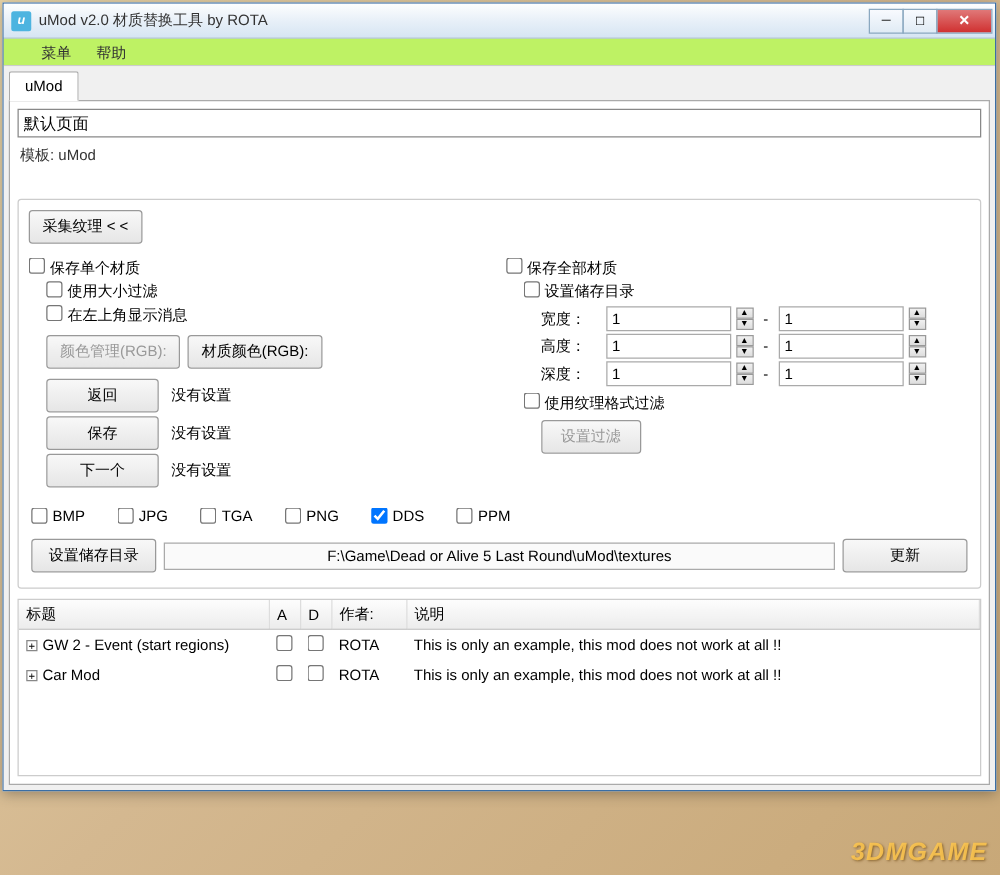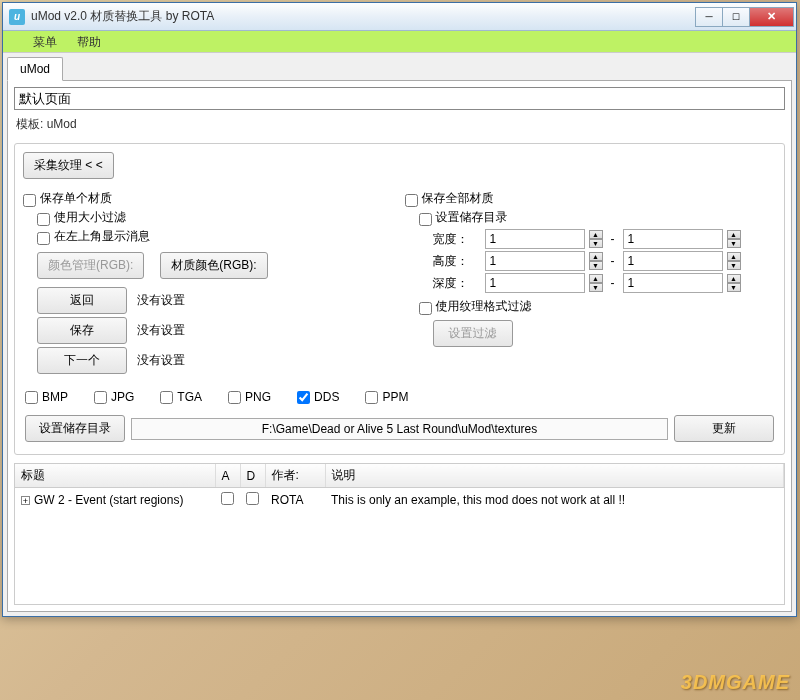--- a/index.html
+++ b/index.html
@@ -15,27 +15,27 @@
 .win-btn.close { background: linear-gradient(to bottom, #e07878, #d03030); color: white; width: 45px; }
 .win-btn.close::after { content: "✕"; font-size: 11px; font-weight: bold;}
 .menubar { height: 22px; background: #bef264; border-bottom: 1px solid #ccc; display: flex; padding: 0 20px; }
 .menubar span { padding: 3px 10px; color: #333; }
 .client { padding: 4px; background: #f0f0f0; }
 .tabs { display:flex; margin-bottom:-1px; position:relative; z-index:2;}
 .tab { padding: 4px 12px; background: #fff; border: 1px solid #aaa; border-bottom: 1px solid #fff; border-radius: 2px 2px 0 0; }
 .page { border: 1px solid #aaa; background: #fff; padding: 6px; }
 .textfield { width: 100%; border: 1px solid #888; padding: 3px 4px; font-size: 13px; font-family: inherit; margin-bottom: 4px; }
 .label-row { padding: 2px 2px 6px 2px; color: #333; }
-.group { border: 1px solid #ccc; border-radius: 3px; padding: 8px; margin-top: 4px; }
+.group { border: 1px solid #ccc; border-radius: 3px; padding: 8px; margin-top: 20px; }
 .btn { min-width: 80px; padding: 4px 10px; background: linear-gradient(to bottom, #f8f8f8, #e6e6e6); border: 1px solid #999; border-radius: 3px; font-family: inherit; font-size: 12px; }
 .btn:disabled { color: #999; }
 .btn.wide { min-width: 100px; }
 .cols { display: flex; gap: 10px; }
 .col { flex: 1; }
-.chk-row { display: flex; align-items: flex-end; gap: 4px; padding: 1px 0; }
+.chk-row { display: flex; align-items: flex-start; gap: 4px; padding: 1px 0; }
 .chk-row input { width: 13px; height: 13px; }
 .indent { margin-left: 14px; }
 .btn-status-row { display: flex; align-items: center; gap: 10px; margin: 3px 0; }
 .btn-status-row .btn { width: 90px; }
 .spin-row { display: flex; align-items: center; gap: 4px; margin: 2px 0; }
 .spin-row .lbl { width: 48px; }
 .spin { width: 100px; border: 1px solid #aaa; padding: 2px 4px; font-family: inherit; font-size: 12px; }
 .spinner-btns { display: flex; flex-direction: column; }
 .spinner-btns span { width: 14px; height: 9px; border: 1px solid #999; background: linear-gradient(#f0f0f0,#ddd); font-size: 7px; line-height: 7px; text-align: center; }
 .dash { padding: 0 4px; }
@@ -91,21 +91,21 @@
               </div>
             <div class="indent">
               <div class="chk-row">
                   <input type="checkbox" style="">
                   <span>使用大小过滤</span>
                 </div>
               <div class="chk-row">
                   <input type="checkbox" style="">
                   <span>在左上角显示消息</span>
                 </div>
-              <div style="display:flex; gap:16px; margin:6px 0 8px 0;">
+              <div style="display:flex; gap:6px; margin:6px 0 8px 0;">
                 <button class="btn" disabled="">颜色管理(RGB):</button>
                 <button class="btn">材质颜色(RGB):</button>
               </div>
               <div class="btn-status-row">
                   <button class="btn">返回</button>
                   <span>没有设置</span>
                 </div>
               <div class="btn-status-row">
                   <button class="btn">保存</button>
                   <span>没有设置</span>
@@ -228,20 +228,27 @@
           </tr>
             </thead>
           <tbody>
             <tr>
               <td><span class="tree-toggle">+</span><span>GW 2 - Event  (start regions)</span></td>
               <td class="td-chk"><input type="checkbox" style=""></td>
               <td class="td-chk"><input type="checkbox" style=""></td>
               <td>ROTA</td>
               <td>This is only an example, this mod does not work at all !!</td>
             </tr>
+            <tr>
+              <td><span class="tree-toggle">+</span><span>Car Mod</span></td>
+              <td class="td-chk"><input type="checkbox" style=""></td>
+              <td class="td-chk"><input type="checkbox" style=""></td>
+              <td>ROTA</td>
+              <td>This is only an example, this mod does not work at all !!</td>
+            </tr>
           </tbody>
         </table>
       </div>
 
     </div>
   </div>
 </div>
 
 <div class="watermark">3DMGAME</div>
 

